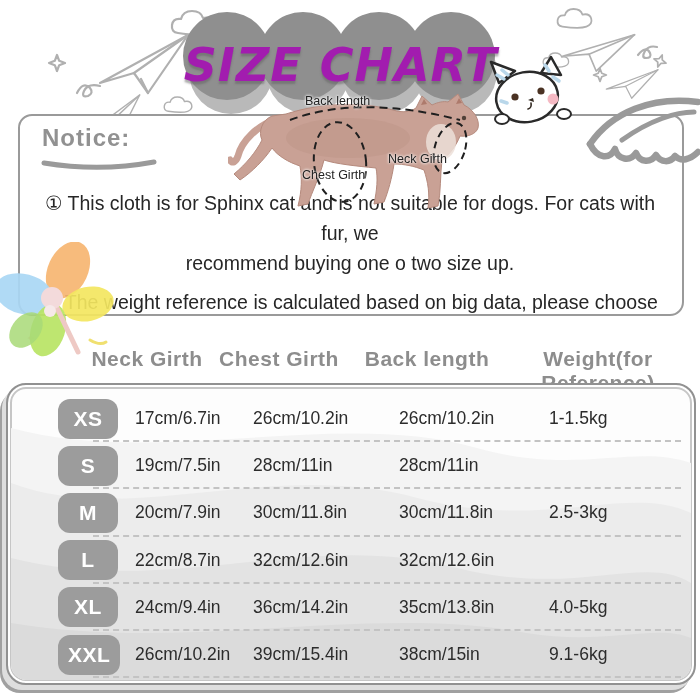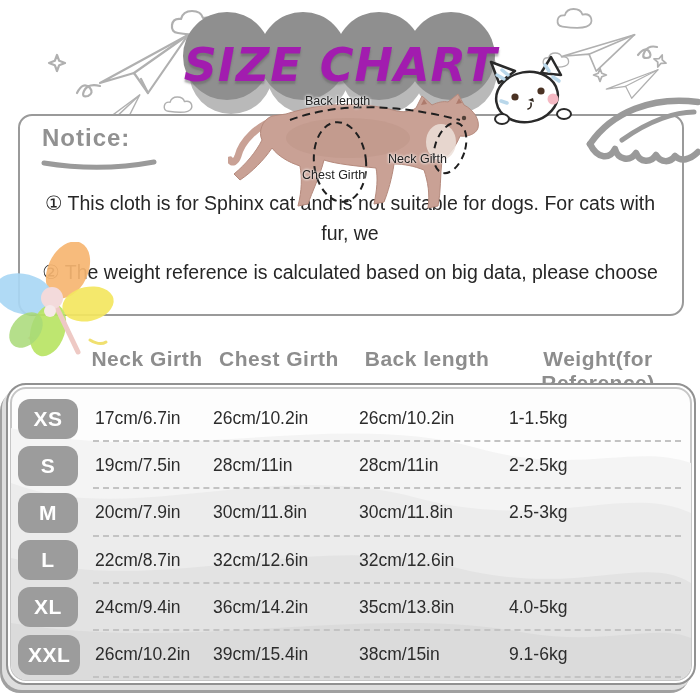--- a/index.html
+++ b/index.html
@@ -57,20 +57,21 @@
     border:2.5px solid #919191;border-radius:20px;background:#fdfdfd;
     box-shadow:-4px 5px 0 0 #dedede,-6px 8px 0 0 #a0a0a0,
                inset 0 0 0 2px #ffffff,inset 0 0 0 4px #c6c6c6;
   }
   .table-clip{position:absolute;inset:3px;border-radius:16px;overflow:hidden;}
   .waves{position:absolute;left:0;top:0;width:100%;height:100%;}
   .rows{position:absolute;inset:0;padding-top:7px;}
   .trow{
     position:relative;height:47.2px;display:grid;align-items:center;
     grid-template-columns:84px 118px 146px 150px 1fr;
+    padding-left:40px;
   }
   .trow::after{
     content:"";position:absolute;left:82px;right:10px;bottom:0;
     border-top:2px dashed #c3c3c3;
   }
   .size-badge{
     margin-left:7px;height:40px;min-width:40px;width:fit-content;
     padding:0 10px;border-radius:12px;background:#9c9c9c;
     display:inline-flex;align-items:center;justify-content:center;
     color:#fff;font-weight:bold;font-size:21px;letter-spacing:.5px;
@@ -153,20 +154,21 @@
   <div class="title-text">SIZE CHART</div>
 </div>
 
 <div class="abs notice-box"></div>
 <div class="abs notice-heading">Notice:</div>
 <svg class="abs notice-underline" width="120" height="14" viewBox="0 0 120 14" fill="none">
   <path d="M4,5 Q60,14 114,4" stroke="#9a9a9a" stroke-width="5" stroke-linecap="round"></path>
 </svg>
 <div class="abs notice-text">
   <div>① This cloth is for Sphinx cat and is not suitable for dogs. For cats with fur, we</div>
+  <div>recommend buying one o two size up.</div>
   <div class="para2">② The weight reference is calculated based on big data, please choose</div>
 </div>
 
 <svg class="abs" style="left:228px;top:90px;z-index:3" width="258" height="128" viewBox="0 0 258 128">
   <path d="M46,30 C30,36 14,50 10,66 C8,72 4,74 2,70" fill="none" stroke="#c9a195" stroke-width="7" stroke-linecap="round"></path>
   <path d="M58,24 C95,12 135,12 165,20 C175,23 182,22 188,18 L194,6 L204,15
        C210,12 216,11 220,12 L230,4 L236,15 C246,20 252,30 250,38
        C248,44 240,47 232,46 C228,56 222,64 214,70
        C212,86 213,102 210,116 L200,118 C202,104 200,92 196,80
        C186,76 176,74 166,74 C164,88 160,102 156,112 L146,114
@@ -253,21 +255,20 @@
         <div class="cell">26cm/10.2in</div>
         <div class="cell">26cm/10.2in</div>
         <div class="cell">1-1.5kg</div>
       </div>
 
       <div class="trow">
         <div><span class="size-badge">S</span></div>
         <div class="cell">19cm/7.5in</div>
         <div class="cell">28cm/11in</div>
         <div class="cell">28cm/11in</div>
-        <div class="cell">2-2.5kg</div>
       </div>
 
       <div class="trow">
         <div><span class="size-badge">M</span></div>
         <div class="cell">20cm/7.9in</div>
         <div class="cell">30cm/11.8in</div>
         <div class="cell">30cm/11.8in</div>
         <div class="cell">2.5-3kg</div>
       </div>
 

